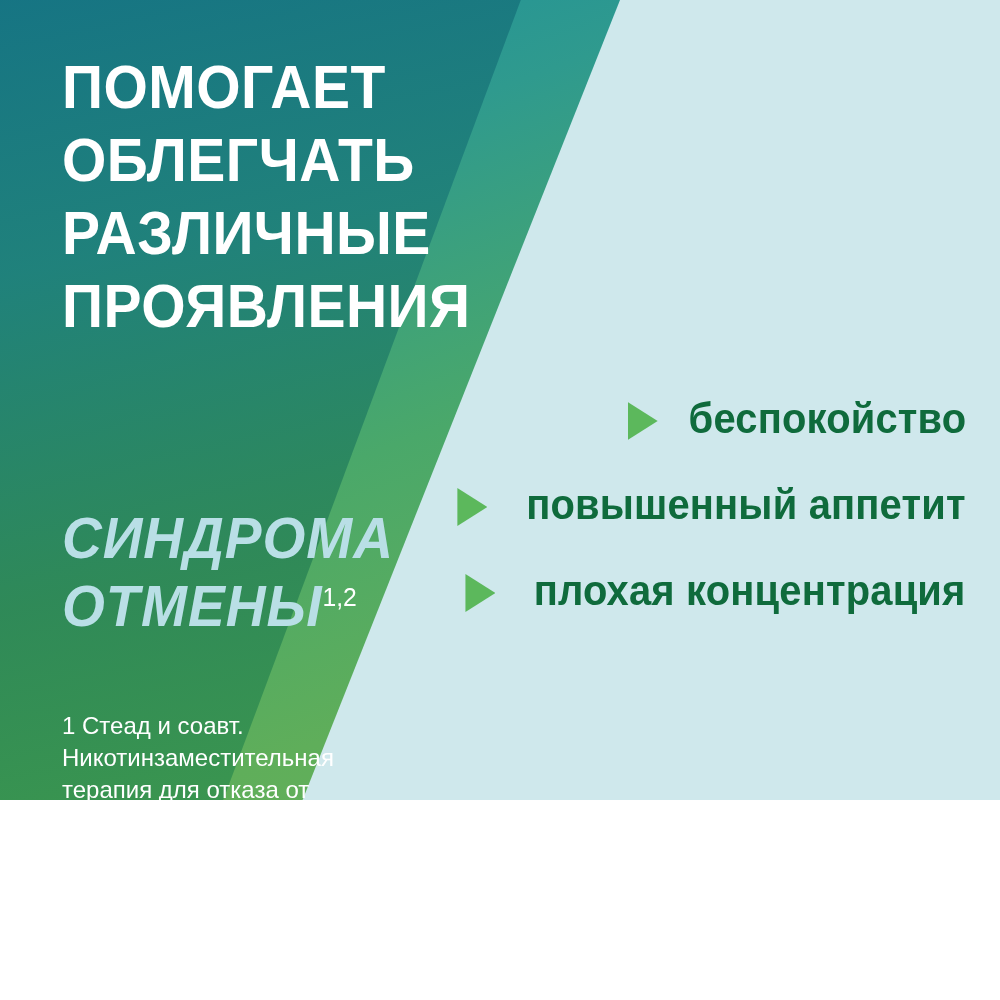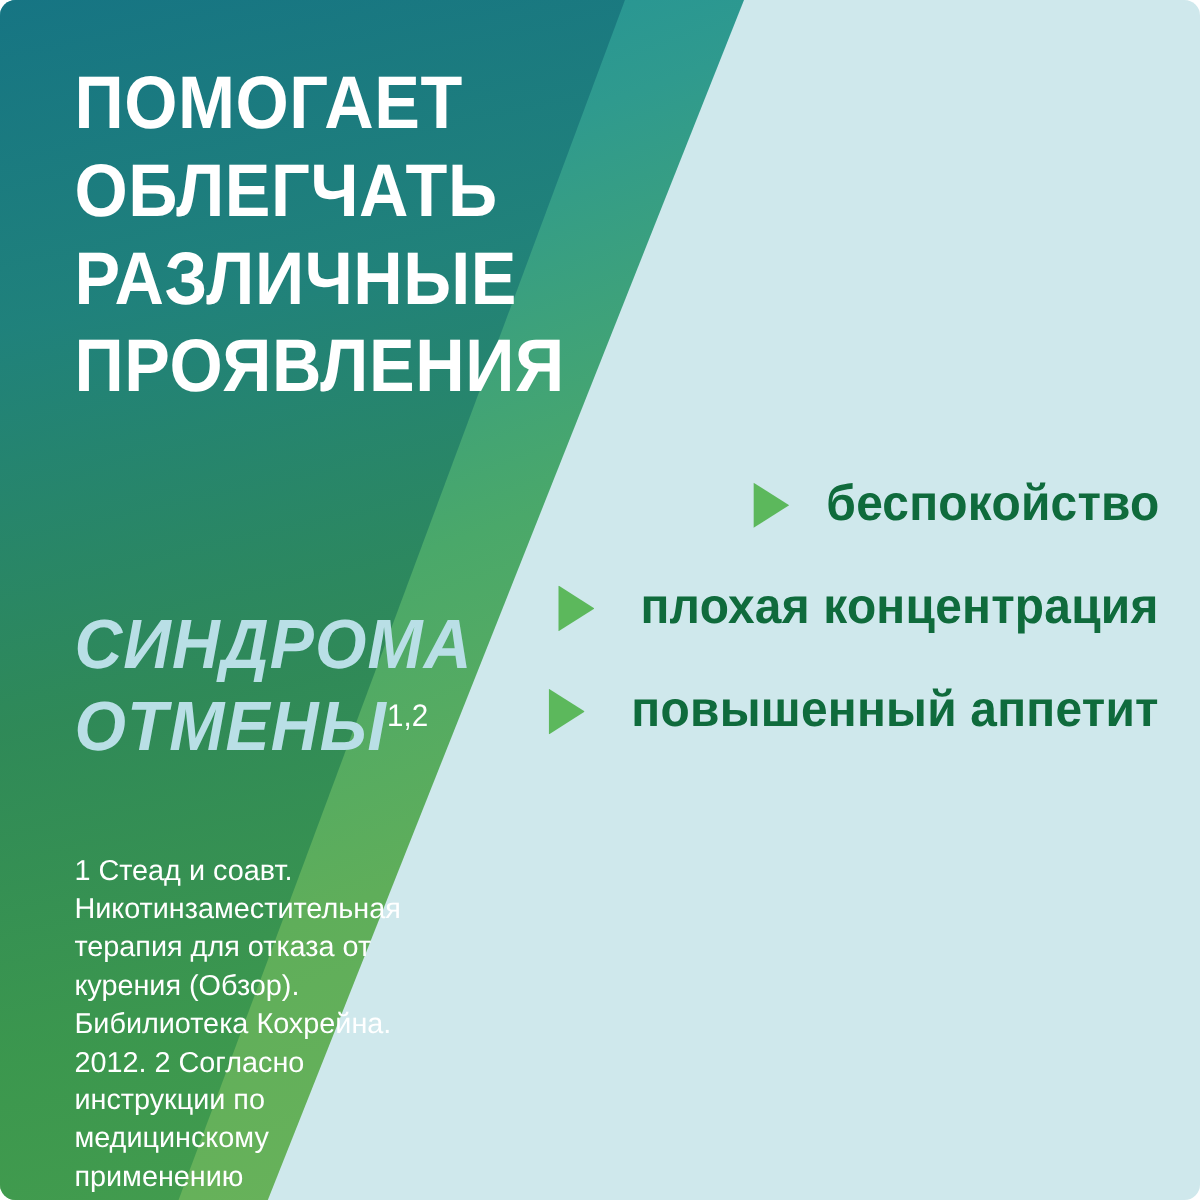--- a/index.html
+++ b/index.html
@@ -6,24 +6,23 @@
     margin: 0;
     padding: 0;
     background: #ffffff;
   }
   body {
     font-family: "Liberation Sans", sans-serif;
   }
   .poster {
     position: relative;
     width: 1000px;
-    height: 1000px;
+    height: 800px;
     overflow: hidden;
     background: #cfe8ec;
-    border-radius: 13px;
   }
 
   
   .left-panel {
     position: absolute;
     left: 0;
     top: 0;
     width: 620px;
     height: 1000px;
     background: linear-gradient(160deg, #1d8f9c 0%, #2f9a8e 22%, #4aa86a 48%, #5fae5a 70%, #6cb45a 100%);
@@ -163,21 +162,21 @@
     <p>1 Стеад и соавт. Никотинзаместительная терапия для отказа от курения (Обзор). Бибилиотека Кохрейна. 2012. 2 Согласно инструкции по медицинскому применению лекарственного препарата Никоретте®.</p>
   </div>
 
   <div class="bullets">
     <div class="bullet-row">
       <span class="bullet-mark"></span>
       <span class="bullet-text">беспокойство</span>
     </div>
     <div class="bullet-row">
       <span class="bullet-mark"></span>
-      <span class="bullet-text">плохая концентрация</span>
+      <span class="bullet-text">повышенный аппетит</span>
     </div>
     <div class="bullet-row">
       <span class="bullet-mark"></span>
-      <span class="bullet-text">повышенный аппетит</span>
+      <span class="bullet-text">плохая концентрация</span>
     </div>
   </div>
 
 </div>
 
 </body></html>

